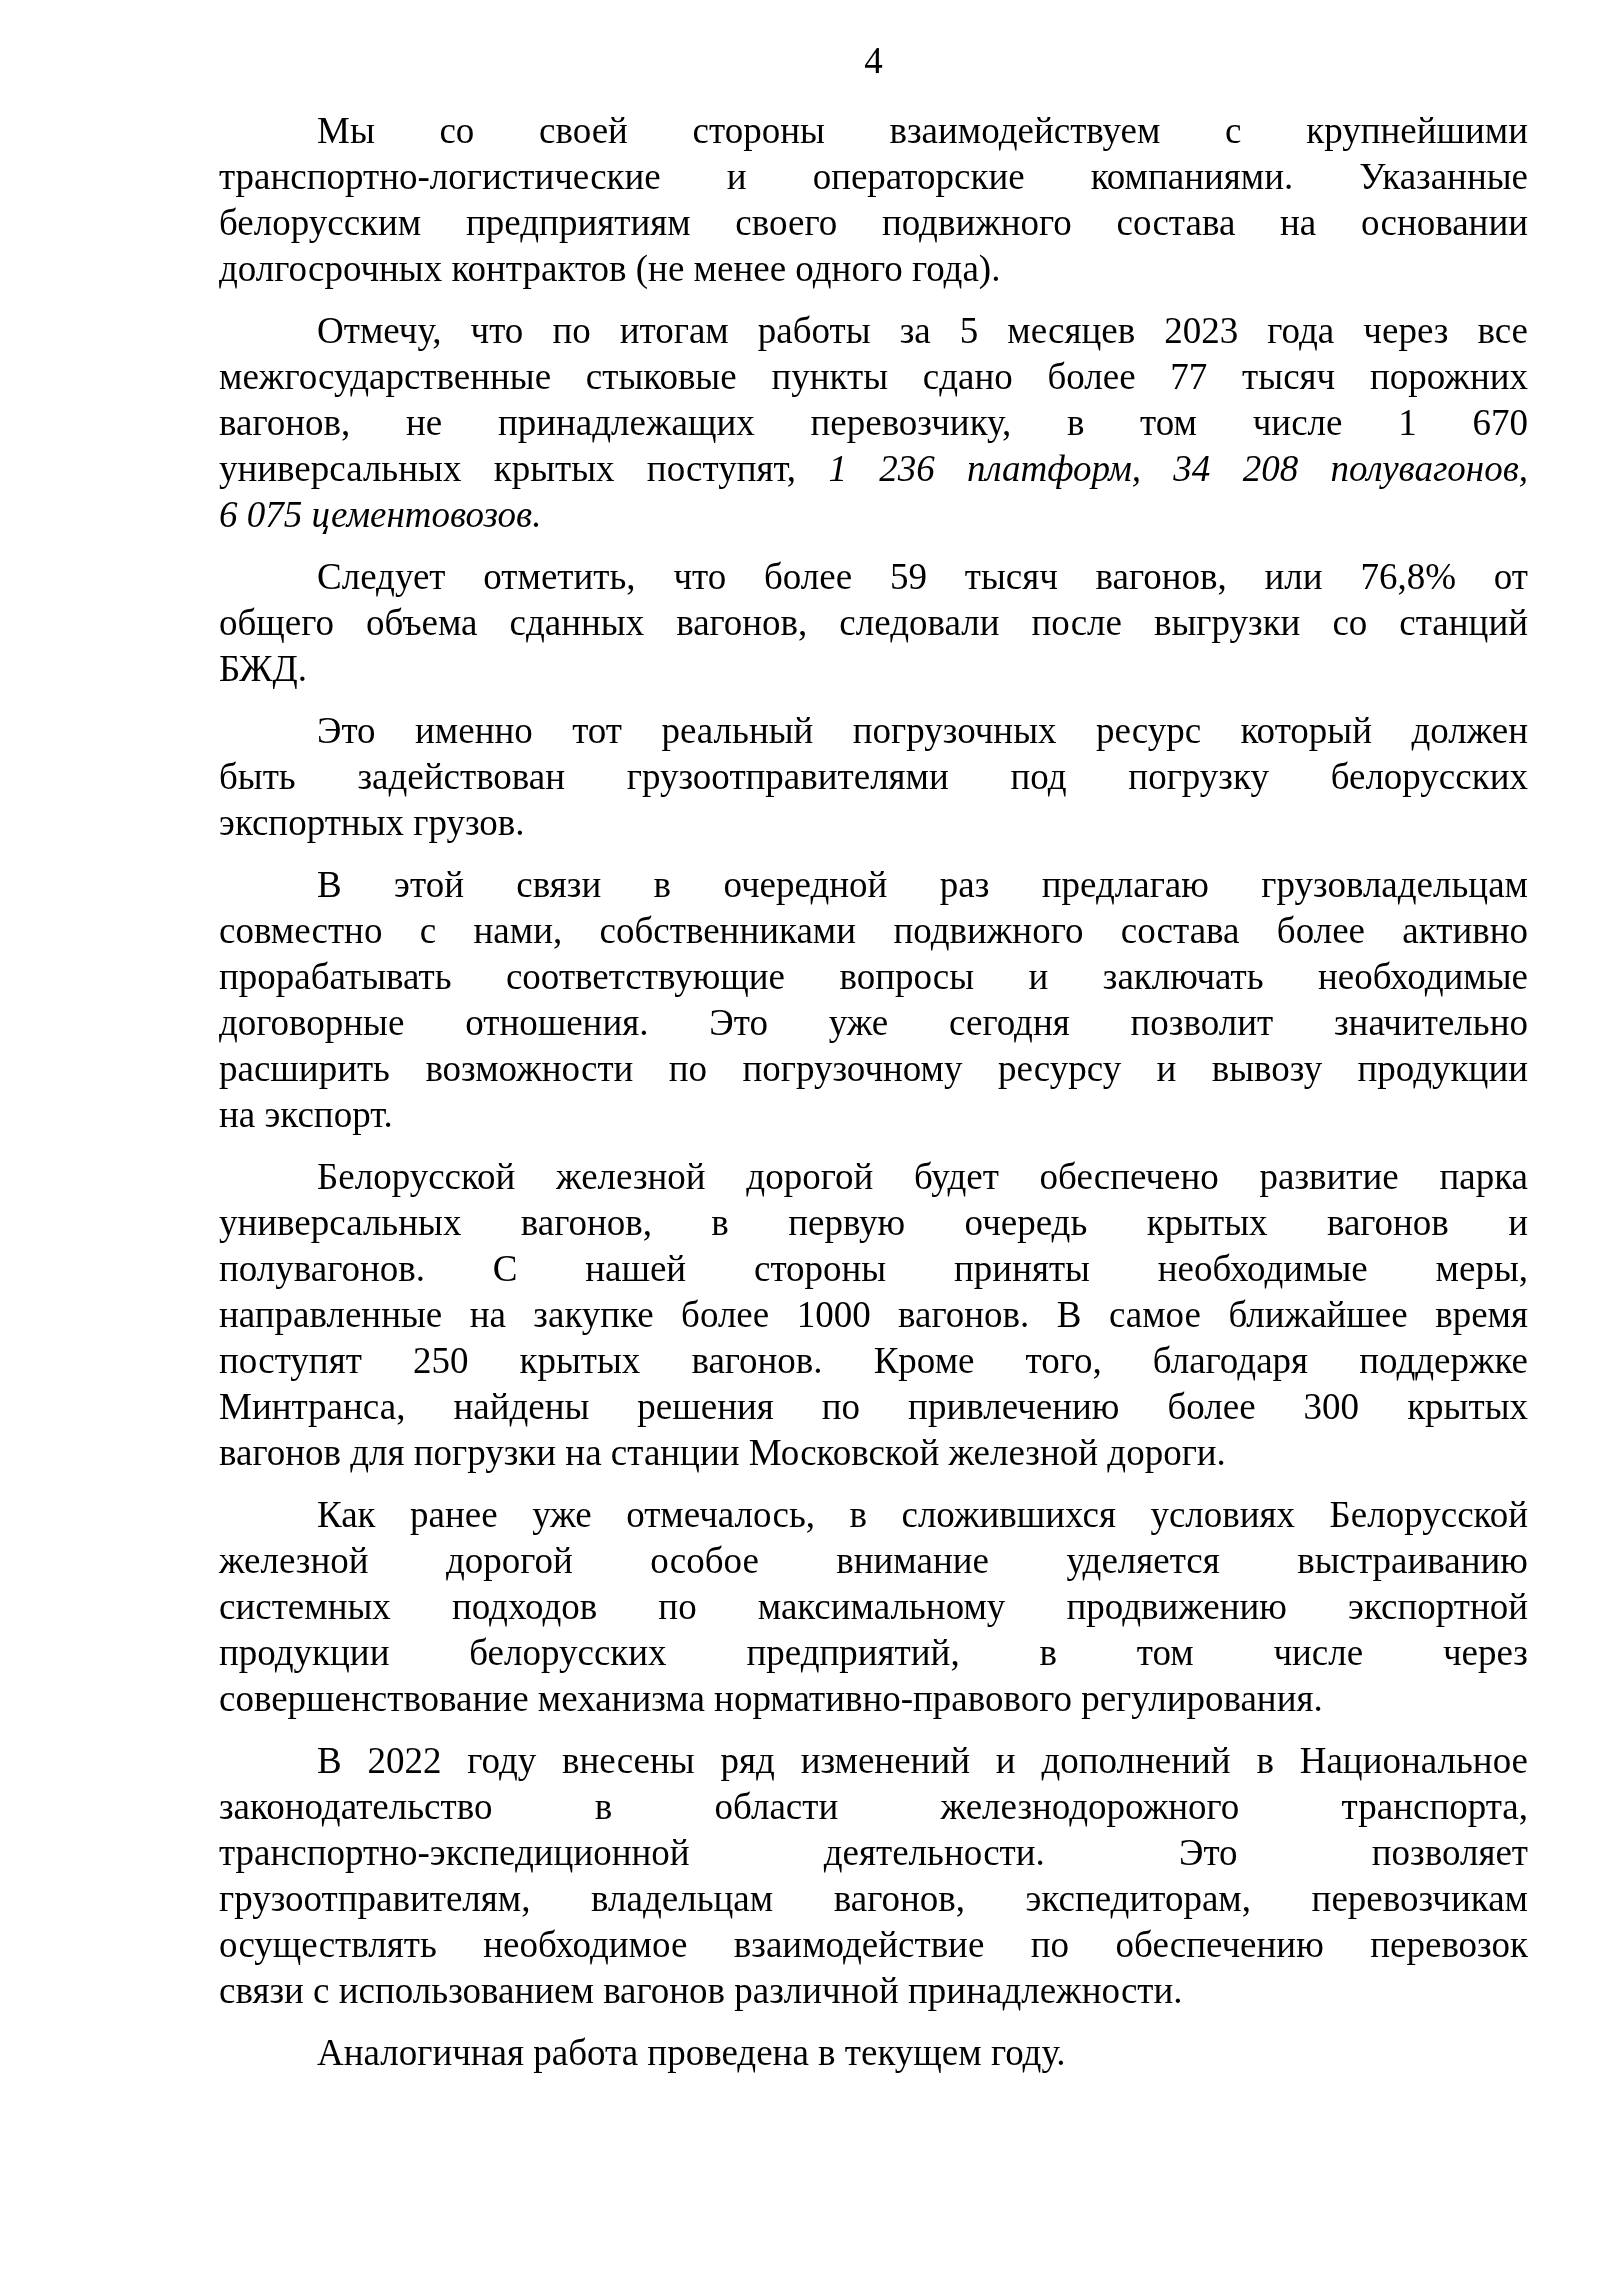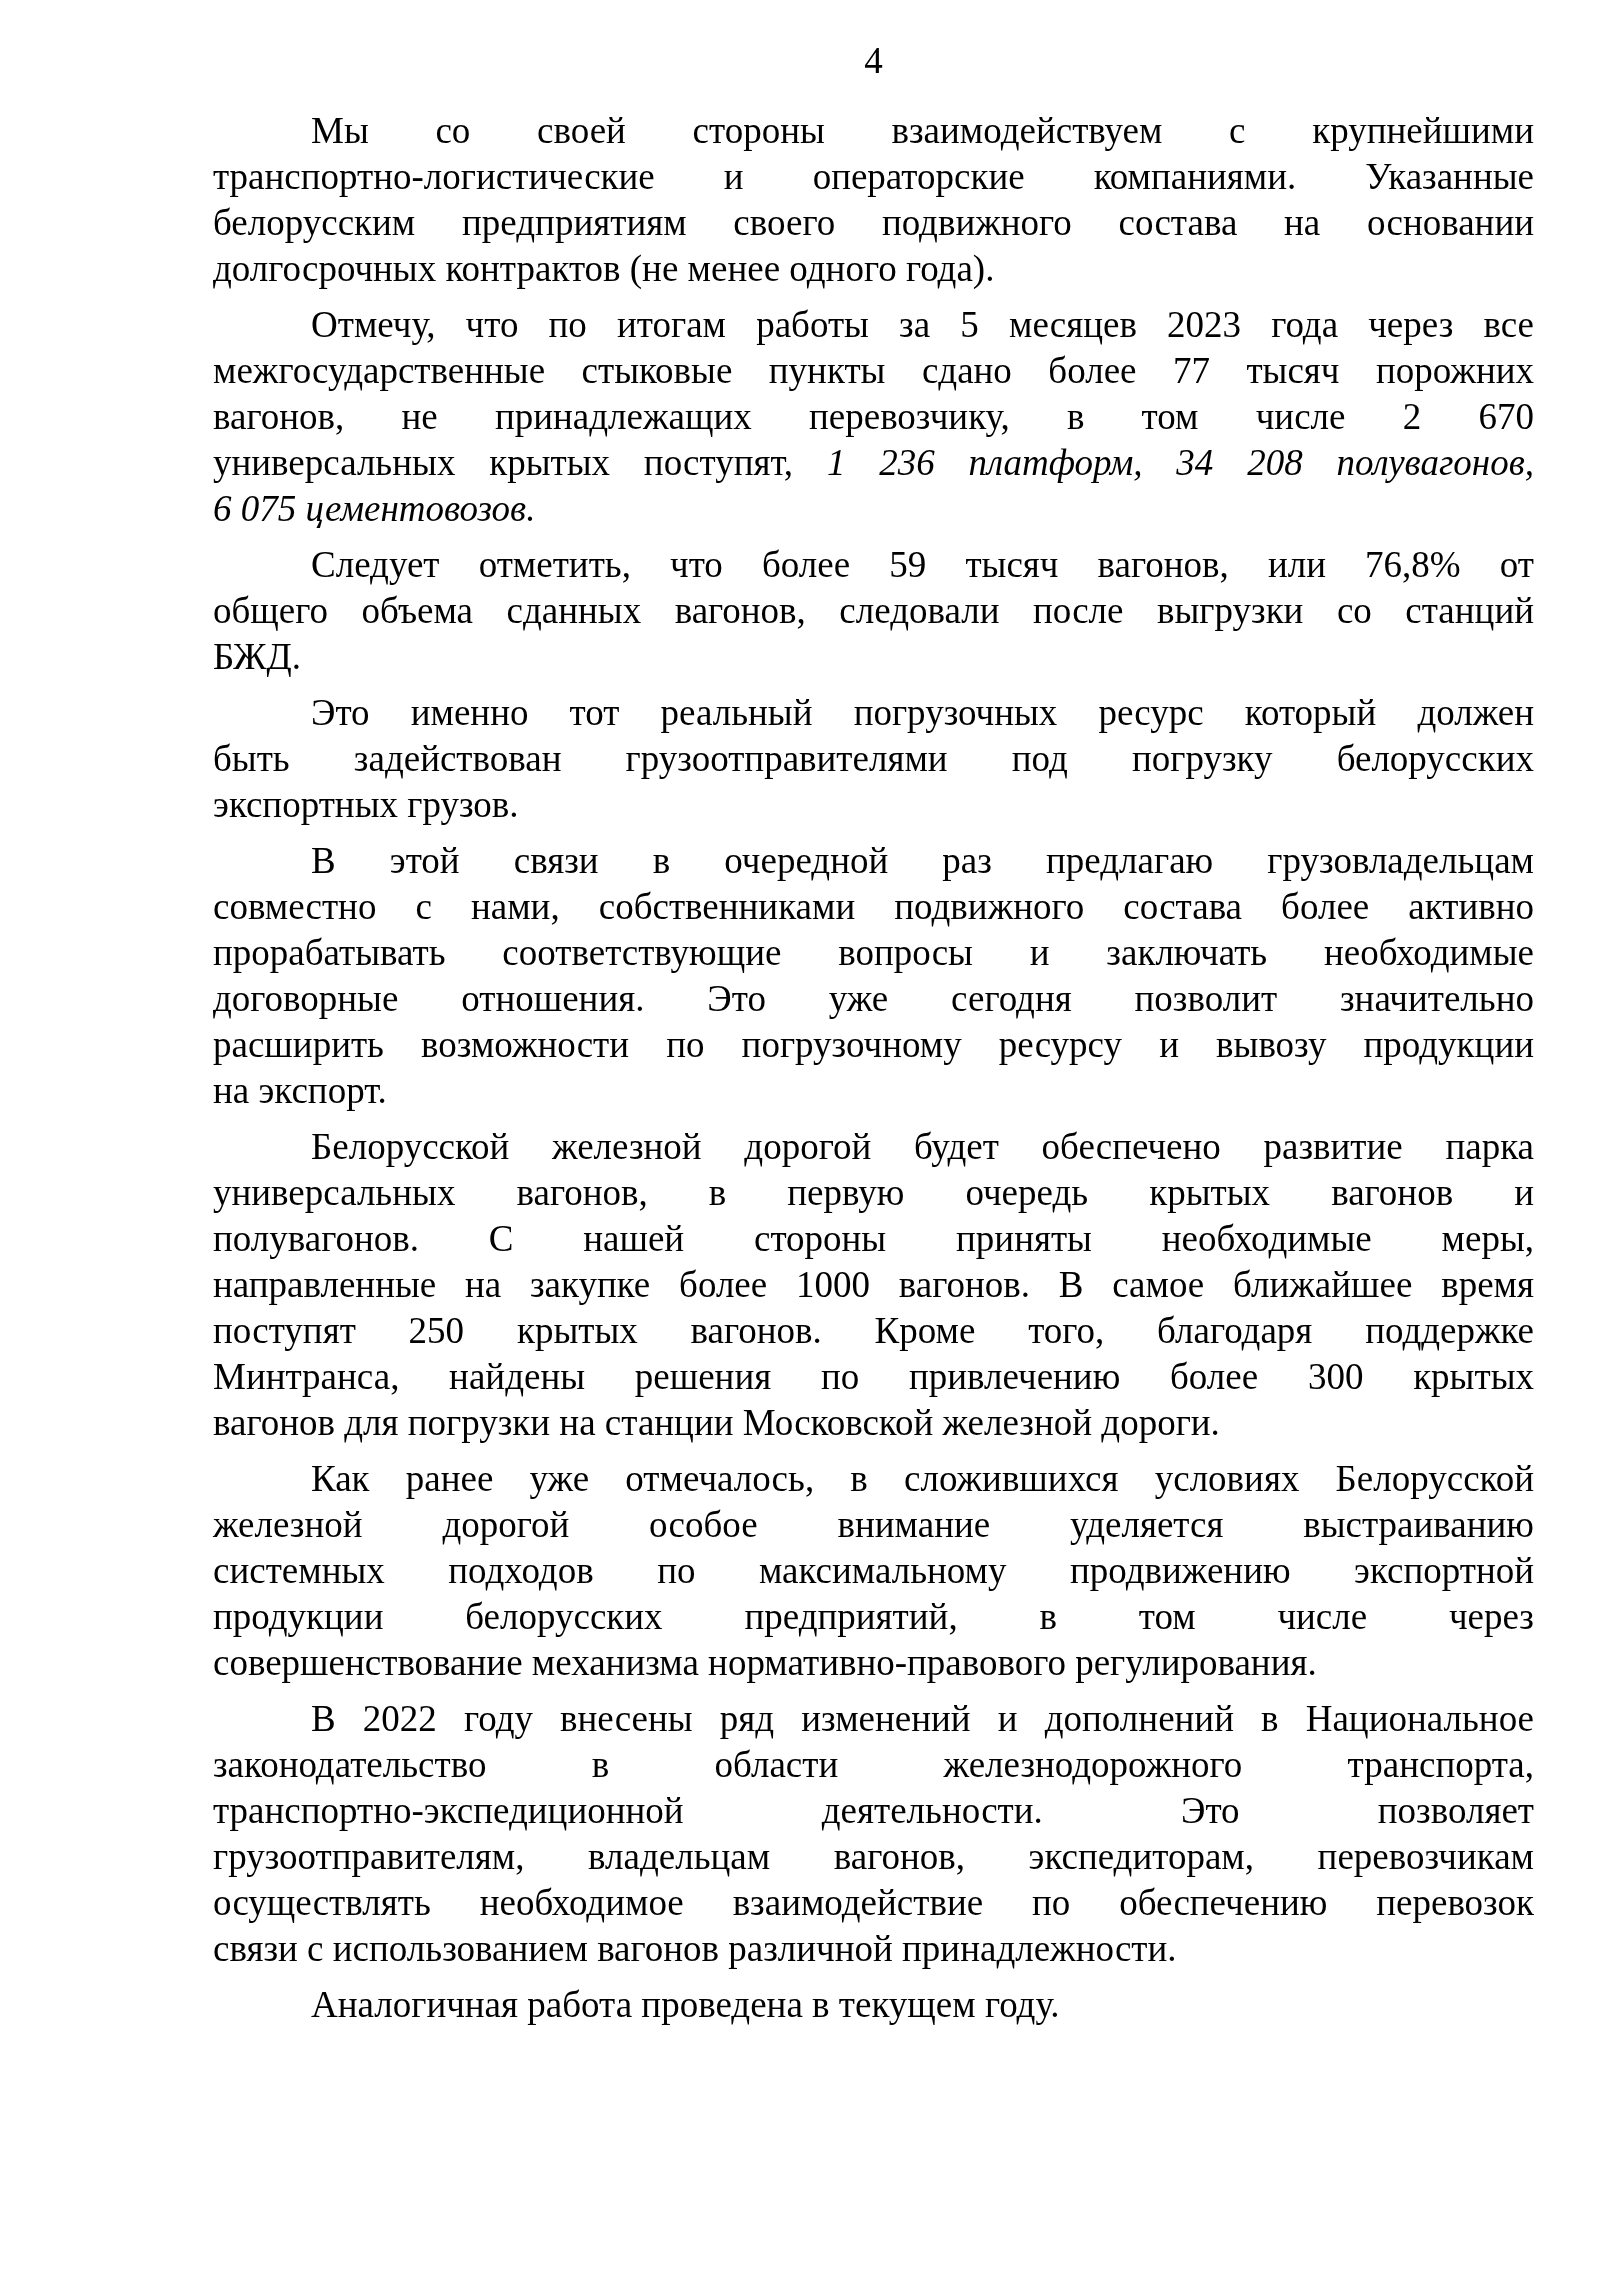--- a/index.html
+++ b/index.html
@@ -22,21 +22,21 @@
   .page-number {
     text-align: center;
     font-size: 37px;
     line-height: 46px;
   }
   .text-body {
     margin-top: 23.6px;
     font-size: 37px;
     line-height: 46px;
   }
-  .paragraph { margin: 10px; }
+  .paragraph { margin: 16px; }
   .line {
     text-align: justify;
     text-align-last: justify;
     min-height: 46px;
   }
   .line.last { text-align-last: auto; }
   .line.indent { text-indent: 98px; }
   .seg { white-space: pre-wrap; }
   .seg.italic { font-style: italic; }
 </style>
@@ -48,21 +48,21 @@
   <div class="text-body" id="text-body">
       <div class="paragraph">
         <div class="line indent"><span class="seg">Мы со своей стороны взаимодействуем с крупнейшими</span></div>
         <div class="line"><span class="seg">транспортно-логистические и операторские компаниями. Указанные</span></div>
         <div class="line"><span class="seg">белорусским предприятиям своего подвижного состава на основании</span></div>
         <div class="line last"><span class="seg">долгосрочных контрактов (не менее одного года).</span></div>
       </div>
       <div class="paragraph">
         <div class="line indent"><span class="seg">Отмечу, что по итогам работы за 5 месяцев 2023 года через все</span></div>
         <div class="line"><span class="seg">межгосударственные стыковые пункты сдано более 77 тысяч порожних</span></div>
-        <div class="line"><span class="seg">вагонов, не принадлежащих перевозчику, в том числе 2 670</span></div>
+        <div class="line"><span class="seg">вагонов, не принадлежащих перевозчику, в том числе 1 670</span></div>
         <div class="line"><span class="seg">универсальных крытых поступят, </span><span class="seg italic">1 236 платформ, 34 208 полувагонов,</span></div>
         <div class="line last"><span class="seg italic">6 075 цементовозов.</span></div>
       </div>
       <div class="paragraph">
         <div class="line indent"><span class="seg">Следует отметить, что более 59 тысяч вагонов, или 76,8% от</span></div>
         <div class="line"><span class="seg">общего объема сданных вагонов, следовали после выгрузки со станций</span></div>
         <div class="line last"><span class="seg">БЖД.</span></div>
       </div>
       <div class="paragraph">
         <div class="line indent"><span class="seg">Это именно тот реальный погрузочных ресурс который должен</span></div>

